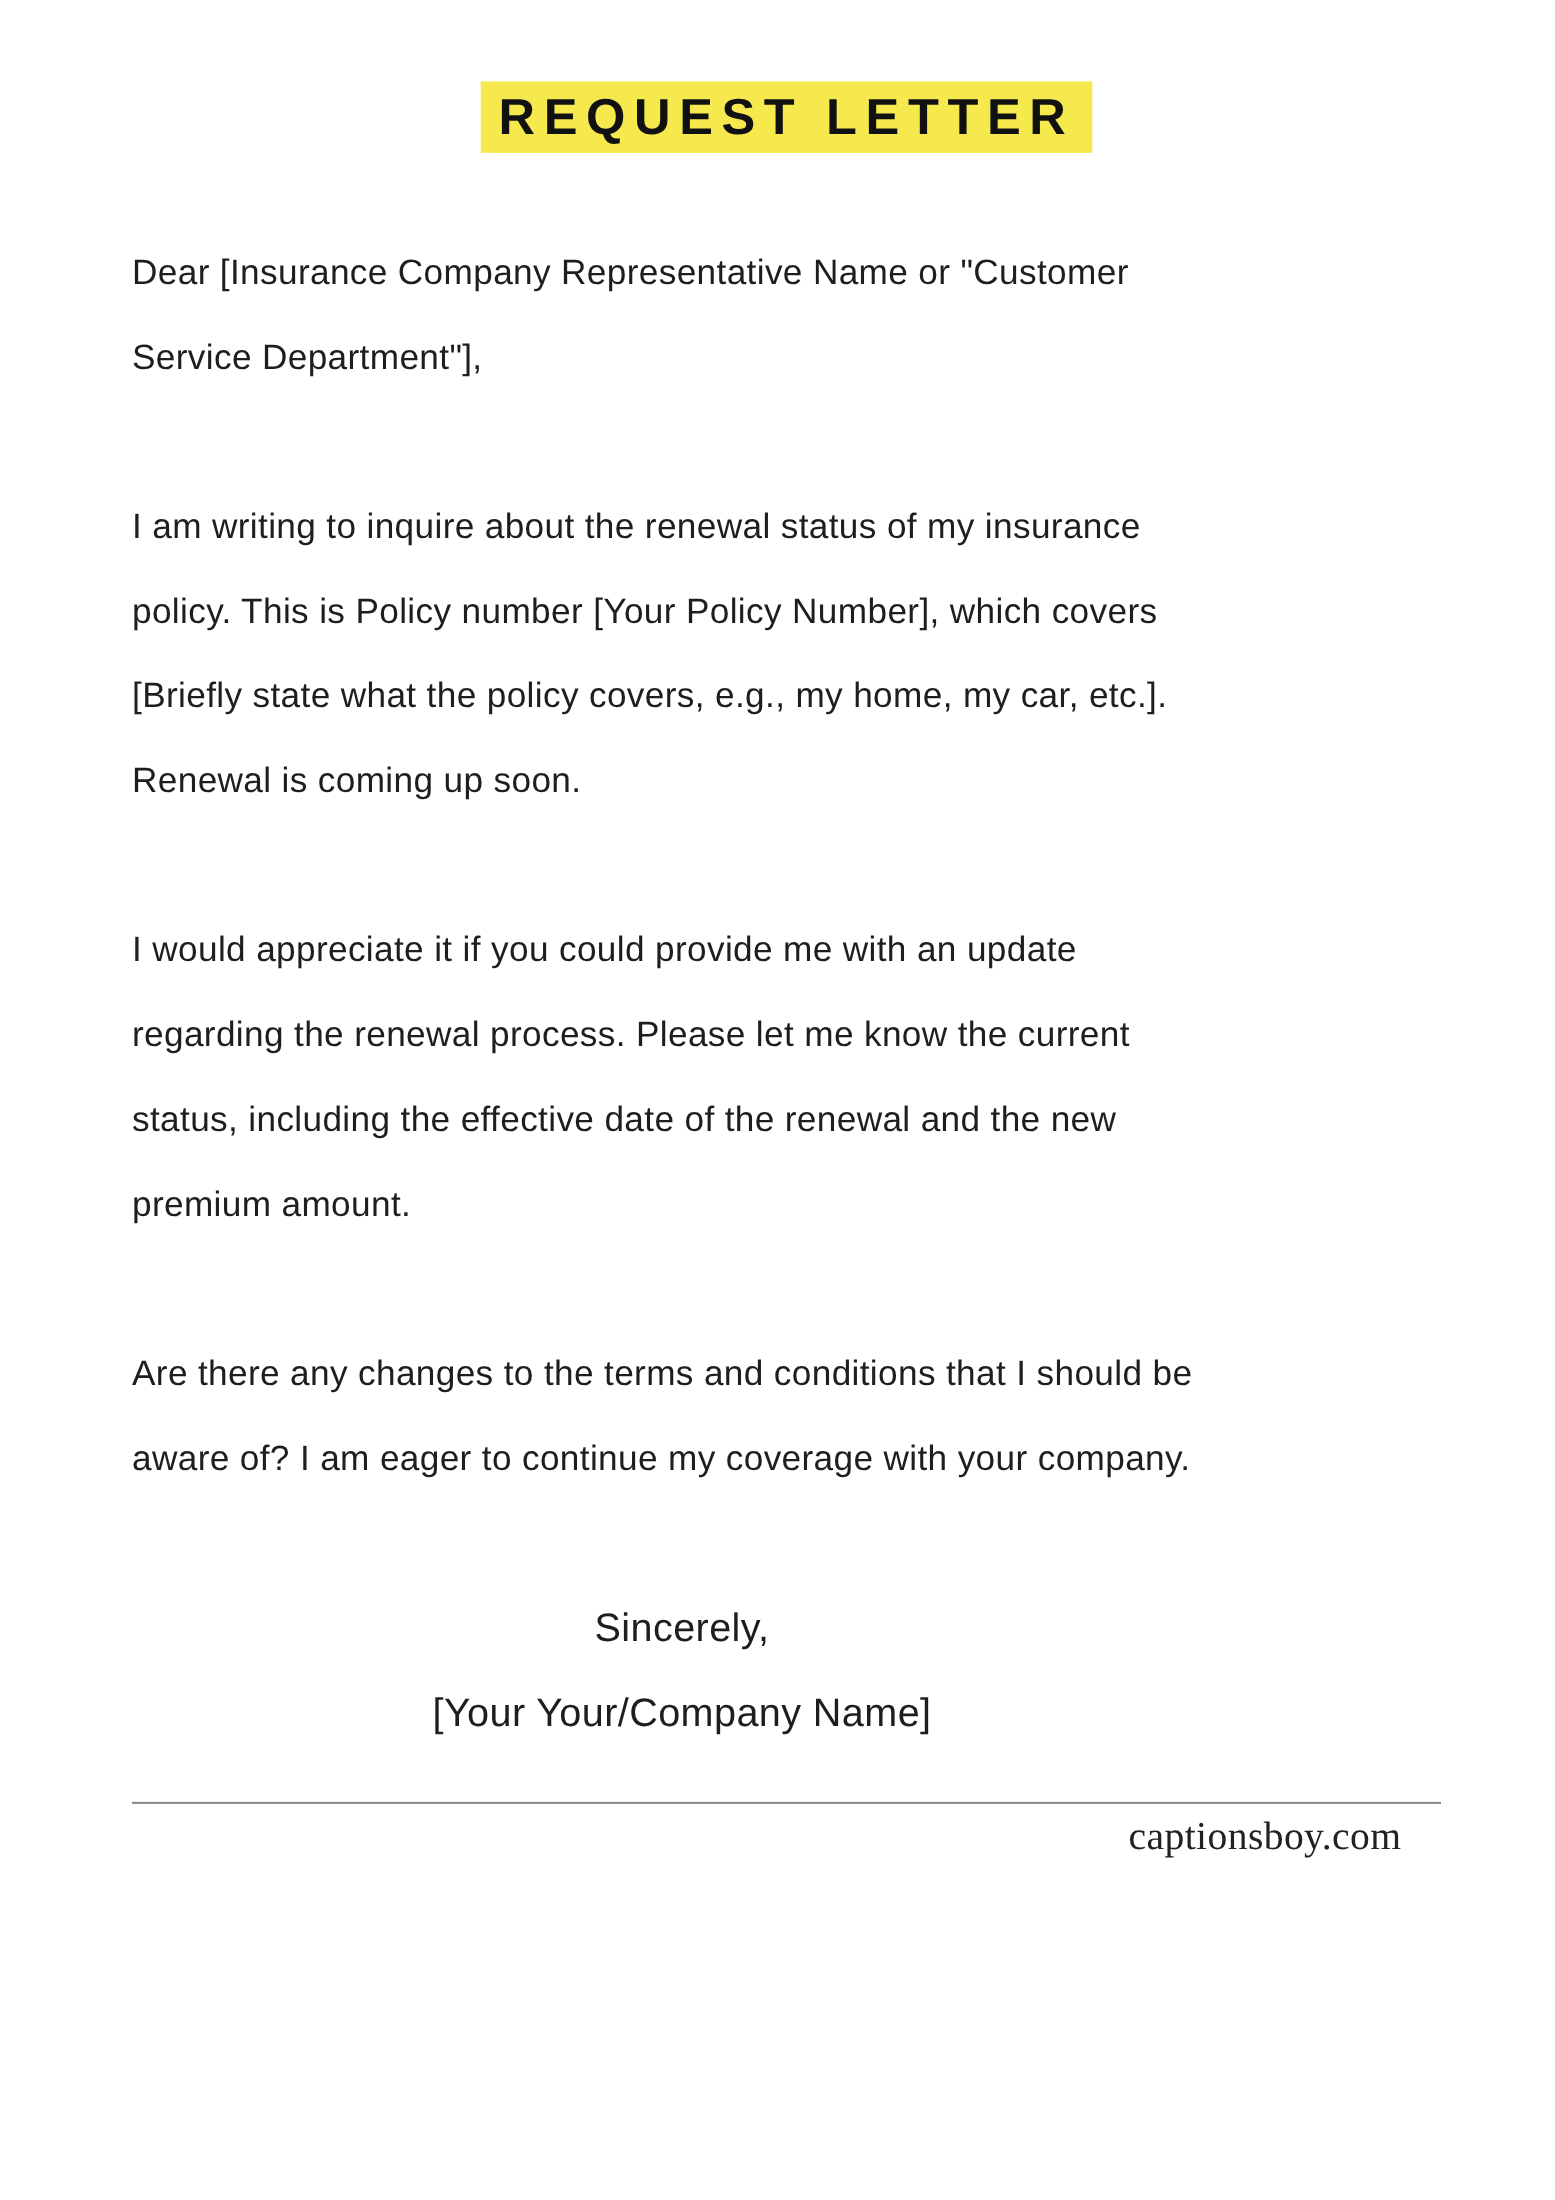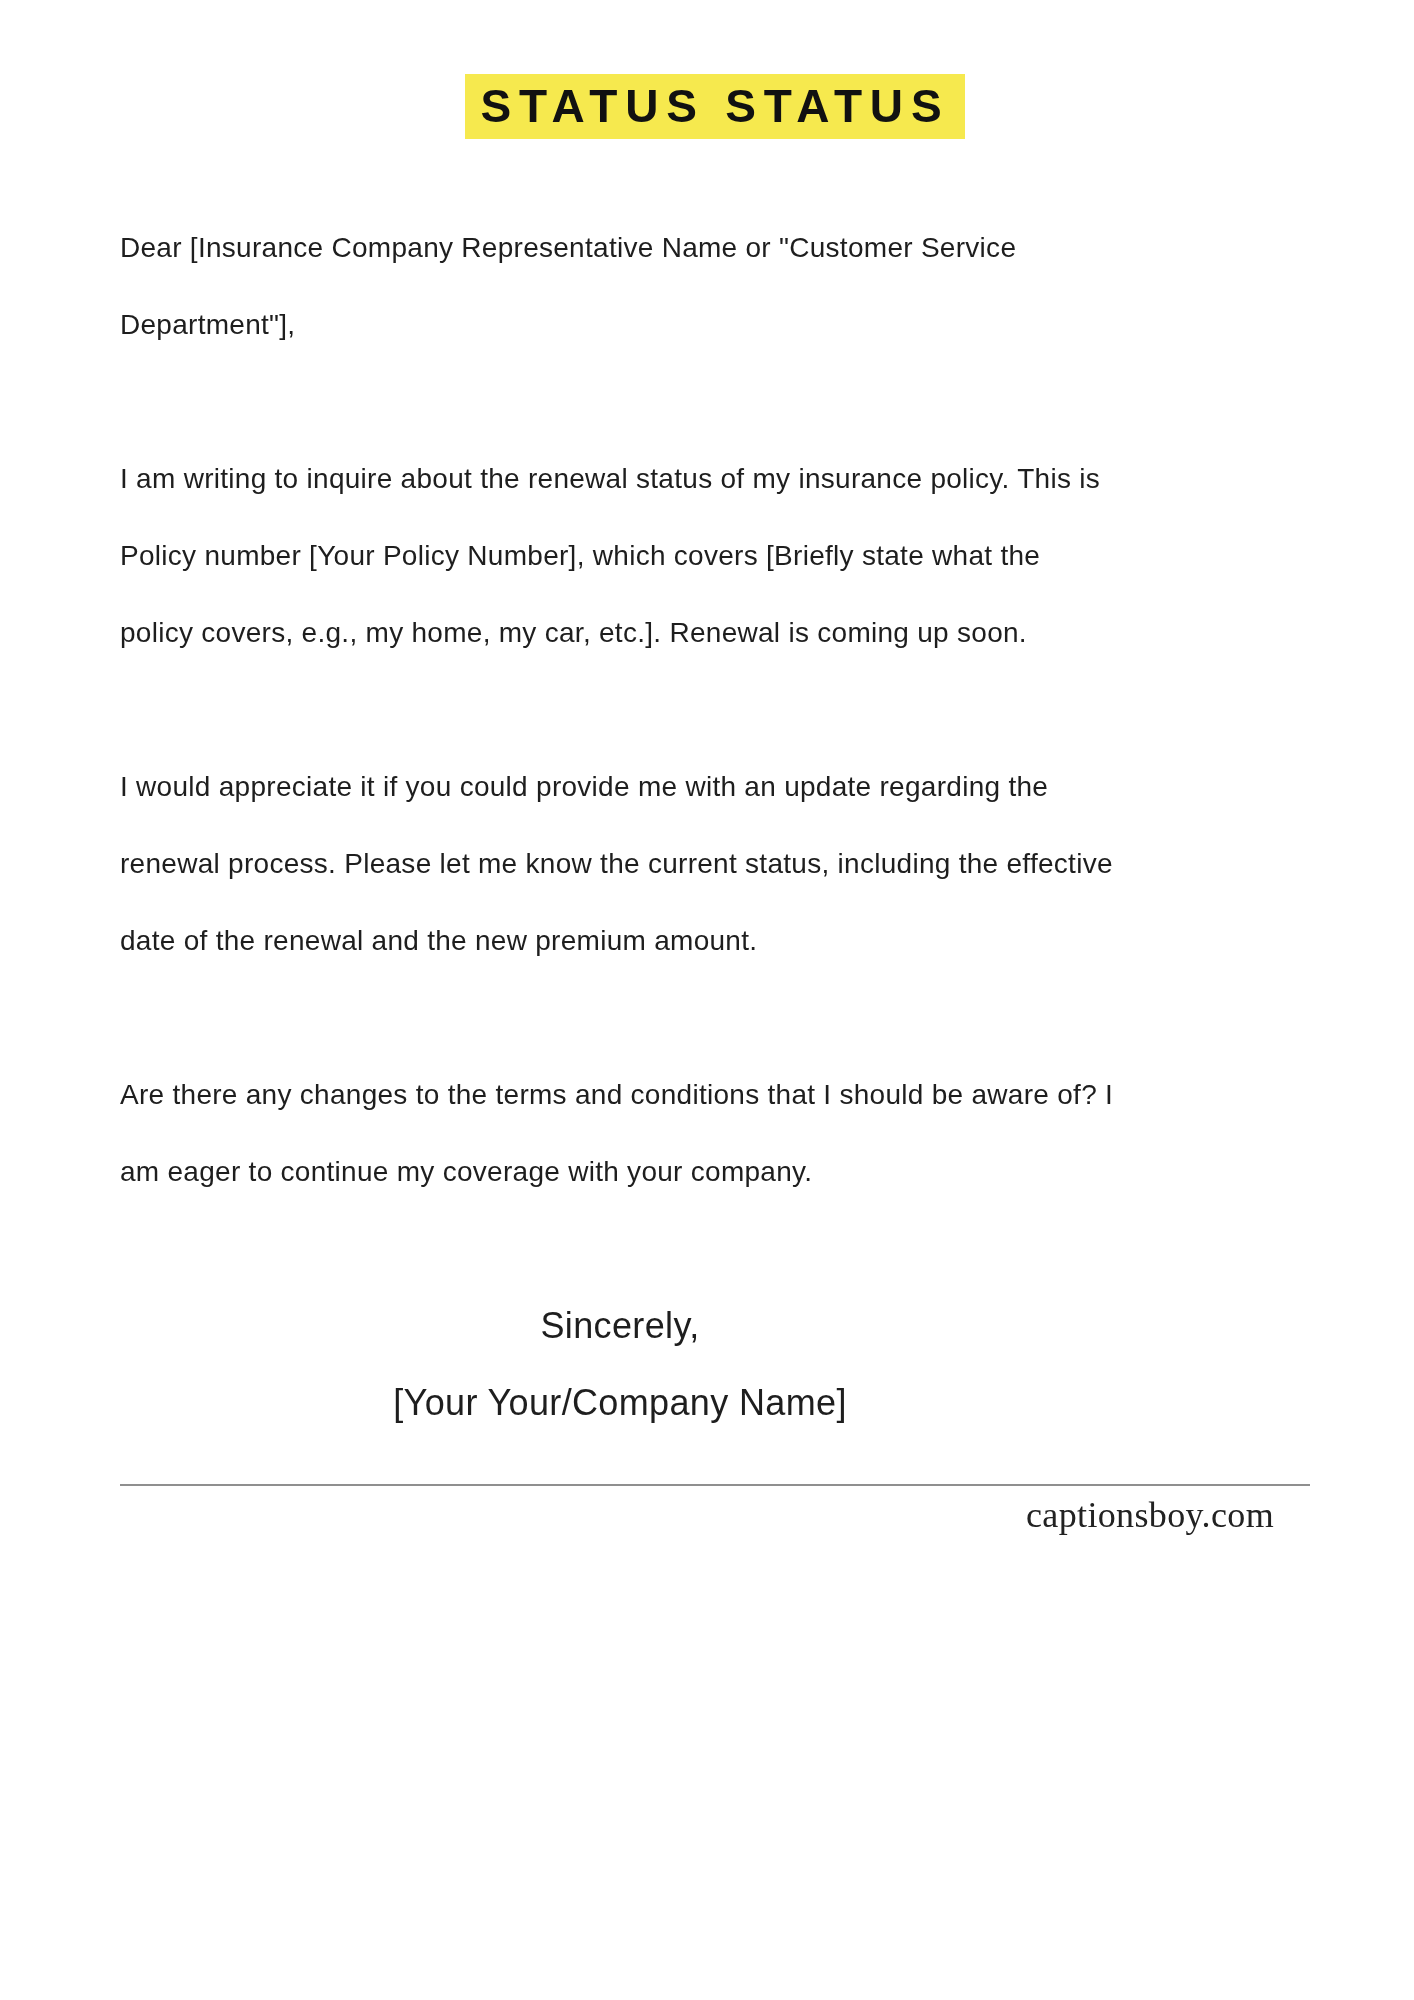--- a/index.html
+++ b/index.html
@@ -29,21 +29,21 @@
   }
   .title .title-line { display: block; }
   .title .hl {
     background: var(--highlight, #f6e94e);
     display: inline-block;
     padding: 0 16px;
   }
 
   
   .body-text p {
-    font-size: 28px;
+    font-size: 32px;
     font-weight: 400;
     line-height: 77px;
     margin: 0 0 77px 0;
     max-width: 1000px;
     letter-spacing: 0.01em;
   }
   .closing p {
     font-size: 36px;
     line-height: 77px;
     margin: 0;
@@ -70,21 +70,21 @@
     color: var(--footer_text, #222222);
     letter-spacing: 0.01em;
   }
 </style>
 </head>
 <body>
 
 <div class="page">
 
   <h1 class="title">
-    <span class="title-line"><span class="hl">STATUS STATUS</span></span>
+    <span class="title-line"><span class="hl">REQUEST LETTER</span></span>
   </h1>
 
   <div class="body-text">
     <p>Dear [Insurance Company Representative Name or "Customer Service Department"],</p>
     <p>I am writing to inquire about the renewal status of my insurance policy. This is Policy number [Your Policy Number], which covers [Briefly state what the policy covers, e.g., my home, my car, etc.]. Renewal is coming up soon.</p>
     <p>I would appreciate it if you could provide me with an update regarding the renewal process. Please let me know the current status, including the effective date of the renewal and the new premium amount.</p>
     <p>Are there any changes to the terms and conditions that I should be aware of? I am eager to continue my coverage with your company.</p>
   </div>
 
   <div class="closing">

